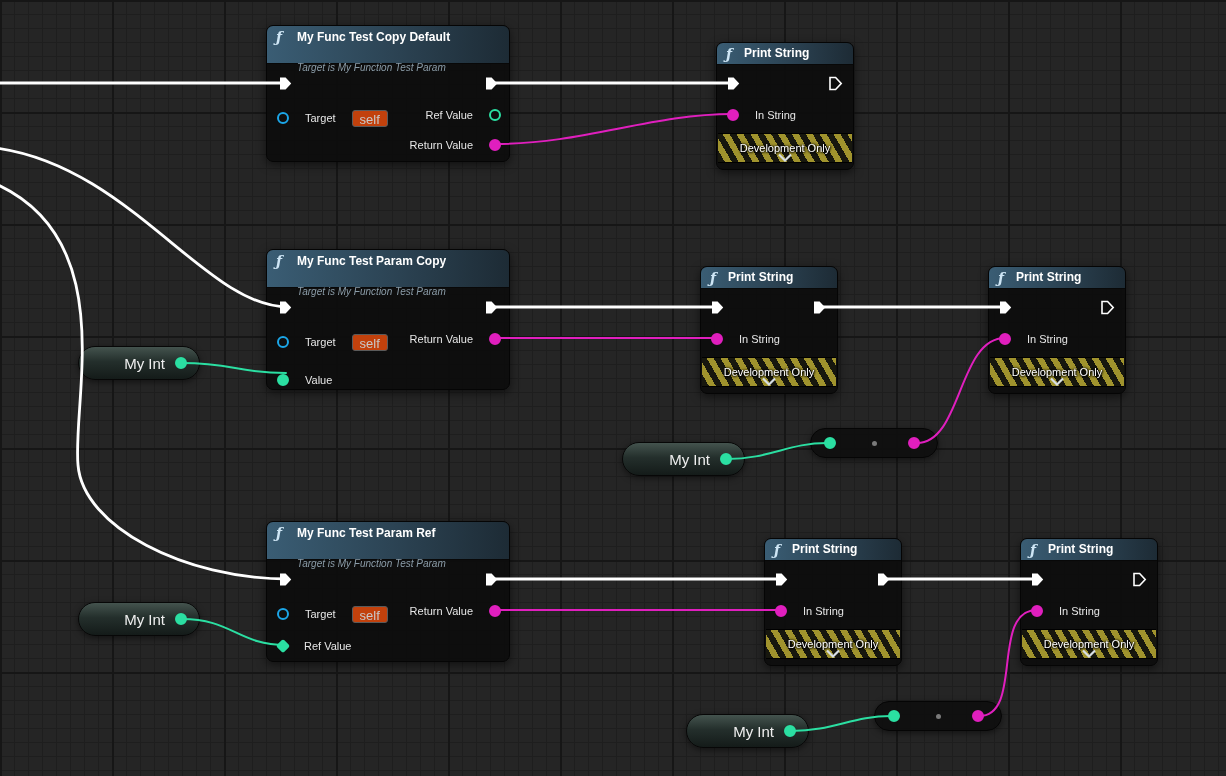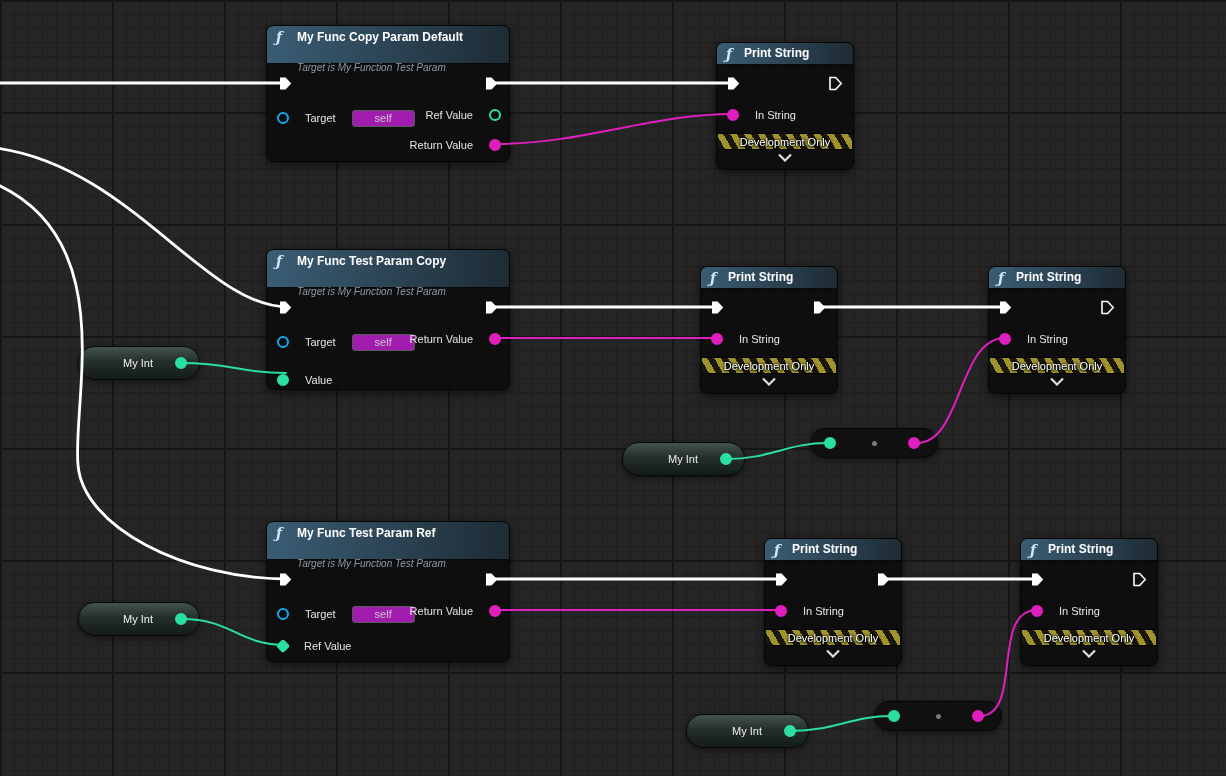--- a/index.html
+++ b/index.html
@@ -37,33 +37,33 @@
 
   .prow{position:absolute;display:flex;align-items:center;gap:16px;height:18px;
         font-size:11px;color:#e6e6e6;white-space:nowrap;}
   .pin{display:inline-block;width:12px;height:12px;border-radius:50%;border:2px solid;flex:0 0 auto;}
   .pin.object{border-color:var(--object);}
   .pin.string{border-color:var(--string);}
   .pin.string.filled{background:var(--string);}
   .pin.int{border-color:var(--int);}
   .pin.int.filled{background:var(--int);}
   .pin.diamond{width:10px;height:10px;border-radius:2px;transform:rotate(45deg);}
-  .selfbox{height:17px;padding:1px 22px 0;background:#a21caf;border:1px solid #5a5a5a;
-           border-radius:3px;color:#c9c9c9;font-size:11px;}
-
-  .dev-banner{position:absolute;left:1px;right:1px;height:17px;display:flex;align-items:center;
+  .selfbox{height:17px;padding:1px 7px 0;background:#c2410c;border:1px solid #5a5a5a;
+           border-radius:3px;color:#c9c9c9;font-size:13px;}
+
+  .dev-banner{position:absolute;left:1px;right:1px;height:30px;display:flex;align-items:center;
               justify-content:center;border-top:1px solid #000;border-bottom:1px solid #000;
               background:repeating-linear-gradient(60deg,var(--banner_dark) 0 6px,var(--banner_stripe) 6px 12px);}
   .dev-banner span{font-size:11px;color:#fff;text-shadow:0 0 3px #000,0 1px 2px #000,1px 0 2px #000;}
   .chev{position:absolute;left:50%;transform:translateX(-50%);}
 
-  .getter{position:absolute;display:flex;align-items:center;justify-content:flex-end;gap:22px;
+  .getter{position:absolute;display:flex;align-items:center;justify-content:flex-end;gap:10px;
           padding-right:12px;border:1px solid #070707;border-radius:17px;z-index:2;
           background:linear-gradient(180deg,#44534e 0%,#242f2c 45%,#141b19 100%);
-          box-shadow:0 2px 6px rgba(0,0,0,.5);font-size:11px;color:#efefef;}
+          box-shadow:0 2px 6px rgba(0,0,0,.5);font-size:15px;color:#efefef;}
   .conv{position:absolute;background:rgba(15,15,15,0.95);border:1px solid #050505;
         border-radius:15px;z-index:2;box-shadow:0 2px 6px rgba(0,0,0,.5);}
   .conv .pin{position:absolute;top:50%;margin-top:-6px;}
   .conv-dot{position:absolute;left:50%;top:50%;width:5px;height:5px;margin:-2.5px 0 0 -2.5px;
             border-radius:50%;background:#7a7a7a;}
 </style>
 </head>
 <body>
 
 <div id="canvas">
@@ -86,21 +86,21 @@
 
     <path class="w data" d="M182 363 C232 363, 238 373, 286 373" stroke="#2bdfa2"></path>
     <path class="w data" d="M727 459 C770 459, 788 443, 827 443" stroke="#2bdfa2"></path>
     <path class="w data" d="M182 619 C232 619, 238 645, 286 645" stroke="#2bdfa2"></path>
     <path class="w data" d="M791 731 C834 731, 852 716, 891 716" stroke="#2bdfa2"></path>
   </svg>
 
   <div class="node fn" style="left:266px;top:25px;width:244px;height:137px">
     <div class="nhead">
       <span class="ficon">ƒ</span>
-      <div class="ntitle">My Func Copy Param Default</div>
+      <div class="ntitle">My Func Test Copy Default</div>
       <div class="nsub">Target is My Function Test Param</div>
     </div>
     <svg class="pexec" style="left:11px;top:50px" width="15" height="15" viewBox="0 0 15 15">
         <path d="M2 1.5 H7.6 L13.2 7.5 L7.6 13.5 H2 Z"></path>
       </svg>
     <svg class="pexec" style="right:10px;top:50px" width="15" height="15" viewBox="0 0 15 15">
         <path d="M2 1.5 H7.6 L13.2 7.5 L7.6 13.5 H2 Z"></path>
       </svg>
     <div class="prow" style="left:10px;top:83px">
       <span class="pin object"></span>

